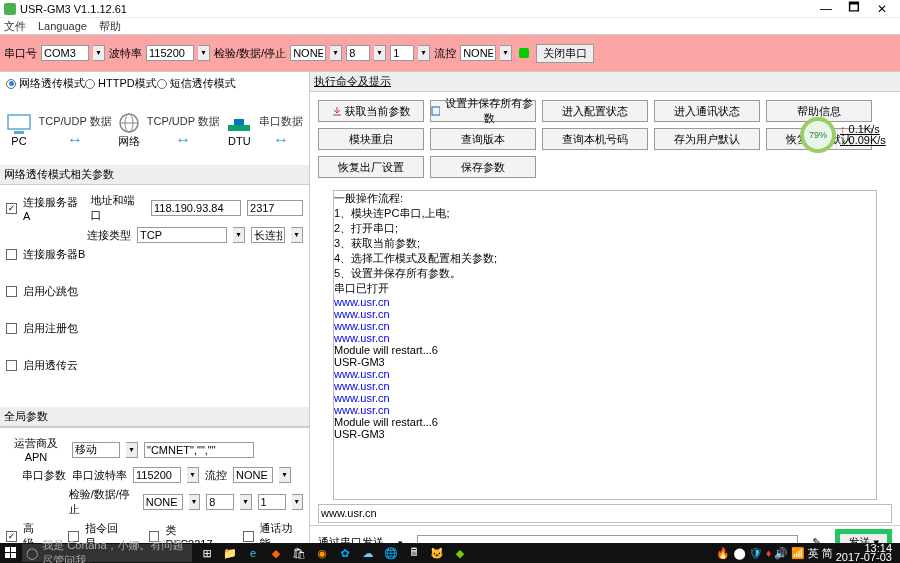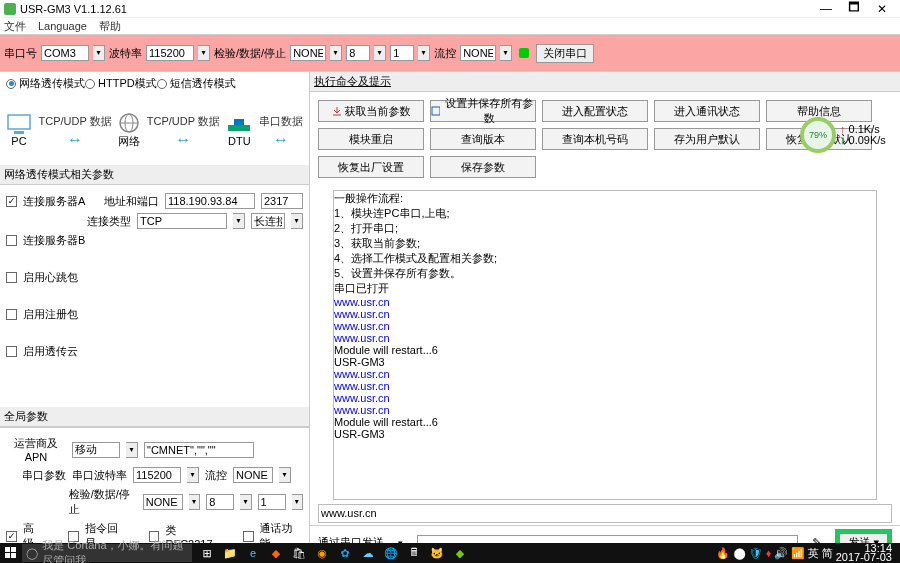--- a/index.html
+++ b/index.html
@@ -34,21 +34,21 @@
 .chk.on::after { content:"✓"; color:#000; }
 .section-gap { flex:1; }
 .global { border-top:1px solid #ccc; padding:4px 6px; }
 
 .cmd-title { background:#eee; border-bottom:1px solid #ccc; padding:2px 4px;text-decoration:underline; }
 .btngrid { display:flex; flex-wrap:wrap; gap:6px; padding:8px; position:relative; }
 .cmdbtn { width:106px; height:22px; border:1px solid #999; background:#f3f3f3; font-size:11px; cursor:default; display:flex; align-items:center; justify-content:center; gap:3px; }
 .cmdbtn .ic { width:10px; height:10px; }
 .gauge { position:absolute; right:10px; top:18px; width:90px; height:50px; display:flex; align-items:center; gap:4px; }
 .gauge-circle { width:36px; height:36px; border-radius:50%; border:4px solid #9ccc65; display:flex; align-items:center; justify-content:center; color:#2e7d32; font-size:9px; background:#e8f5e9; }
-.netstat { font-size:8px; line-height:11px; }
+.netstat { font-size:8px; line-height:11px;text-decoration:underline; }
 .netstat .up { color:#d32f2f; }
 .netstat .dn { color:#388e3c; }
 .console { flex:1; margin:4px 23px; border:1px solid #bbb; background:#fff; font-family:"SimSun",monospace; font-size:11px; overflow:auto; white-space:pre-wrap; }
 .console .link { color:#0000ee; }
 .sendrow { display:flex; align-items:center; padding:3px 8px; gap:14px; border-top:1px solid #ccc; }
 .sendrow input[type=text] { flex:1; }
 .sendbtn { border:5px solid #22c55e; background:#eee; padding:1px 8px; }
 
 .taskbar { position:absolute; bottom:0; left:0; right:0; height:20px; background:#111; color:#fff; display:flex; align-items:center; font-size:10px; }
 .taskbar .start { width:22px; height:20px; display:flex; align-items:center; justify-content:center; }
@@ -135,21 +135,21 @@
       <div class="linklbl"><span>串口数据</span><div class="arrow">↔</div></div>
     </div>
 
     <div class="group-title">网络透传模式相关参数</div>
     <div class="params">
       <div class="prow">
         <span class="chk on"></span>
         <span>连接服务器A</span>
         <span style="margin-left:auto">地址和端口</span>
         <input type="text" style="width: 90px;" value="118.190.93.84">
-        <input type="text" style="width: 42px;" value="2317">
+        <input type="text" style="width: 56px;" value="2317">
       </div>
       <div class="prow">
         <span style="margin-left:auto">连接类型</span>
         <input type="text" style="width: 90px;" value="TCP">
           <span class="dropbtn">▾</span>
         <input type="text" style="width: 34px;" value="长连接">
           <span class="dropbtn">▾</span>
       </div>
       <div class="prow">
           <span class="chk"></span>

